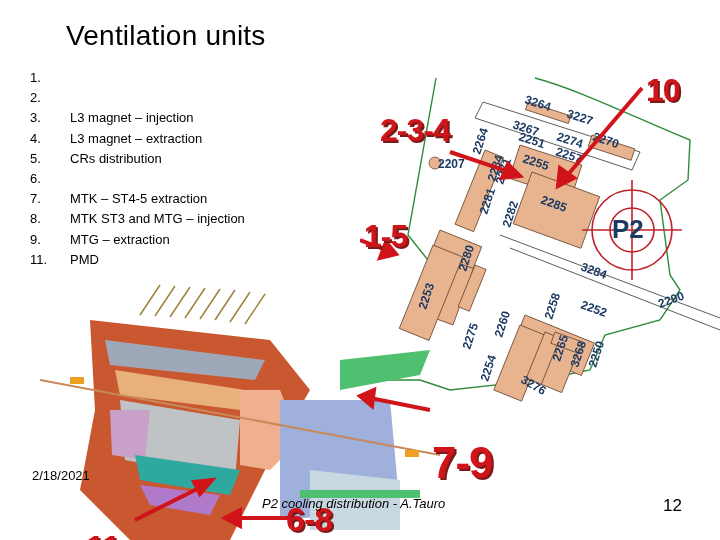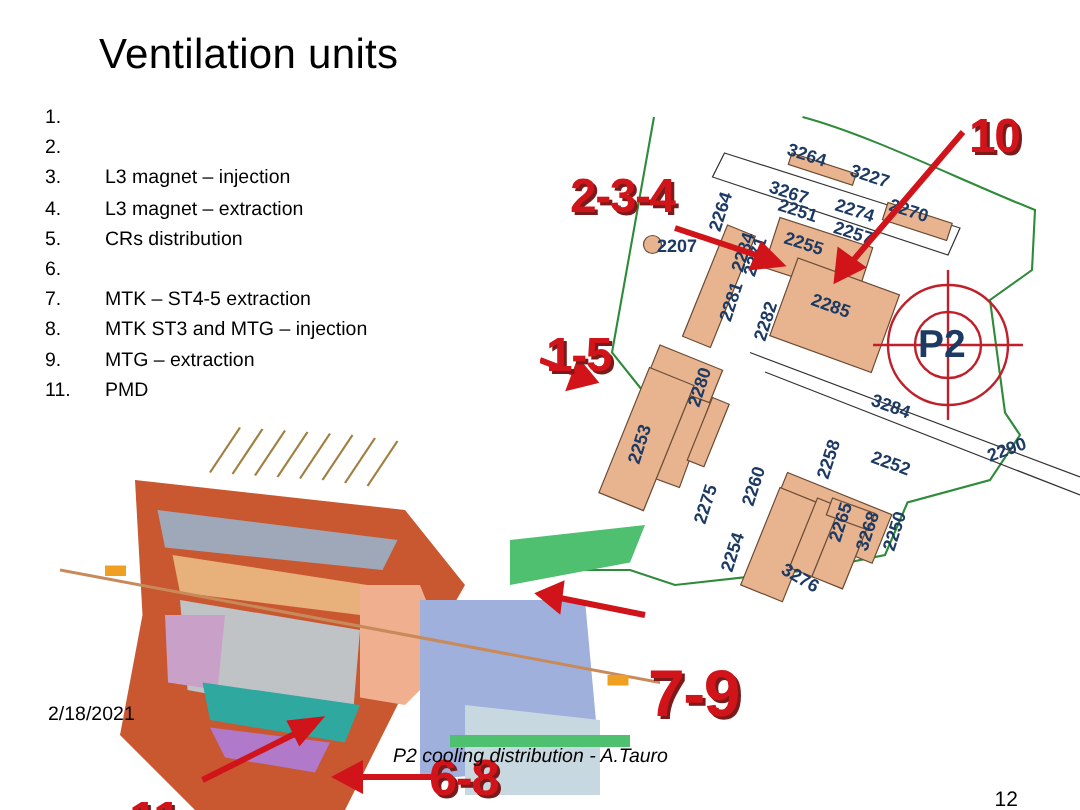--- a/index.html
+++ b/index.html
@@ -3,21 +3,21 @@
 <meta charset="utf-8">
 <style>
   html,body{margin:0;padding:0;background:#fff;}
   body{width:720px;height:540px;position:relative;overflow:hidden;font-family:"Liberation Sans",sans-serif;color:#000;}
   .title{position:absolute;left:66px;top:20px;font-size:28px;letter-spacing:0.2px;}
   .list{position:absolute;left:30px;top:68px;margin:0;padding:0;list-style:none;font-size:13px;line-height:20.2px;}
   .list li{display:flex;}
   .list .num{width:40px;display:inline-block;}
   .footer-date{position:absolute;left:32px;top:468px;font-size:13px;}
   .footer-center{position:absolute;left:262px;top:496px;font-size:13px;font-style:italic;}
-  .footer-page{position:absolute;left:663px;top:524px;font-size:14px;}
+  .footer-page{position:absolute;left:663px;top:496px;font-size:17px;}
   .map,.det{position:absolute;}
   .bigred{position:absolute;font-family:"Liberation Sans",sans-serif;font-weight:bold;color:#d0141a;text-shadow:2px 2px 0 #7a1a1a;letter-spacing:-1px;}
   .bl{font-weight:bold;fill:#1c3a63;font-family:"Liberation Sans",sans-serif;}
 </style>
 </head>
 <body>
 
 <div class="title">Ventilation units</div>
 
 <ul class="list">

